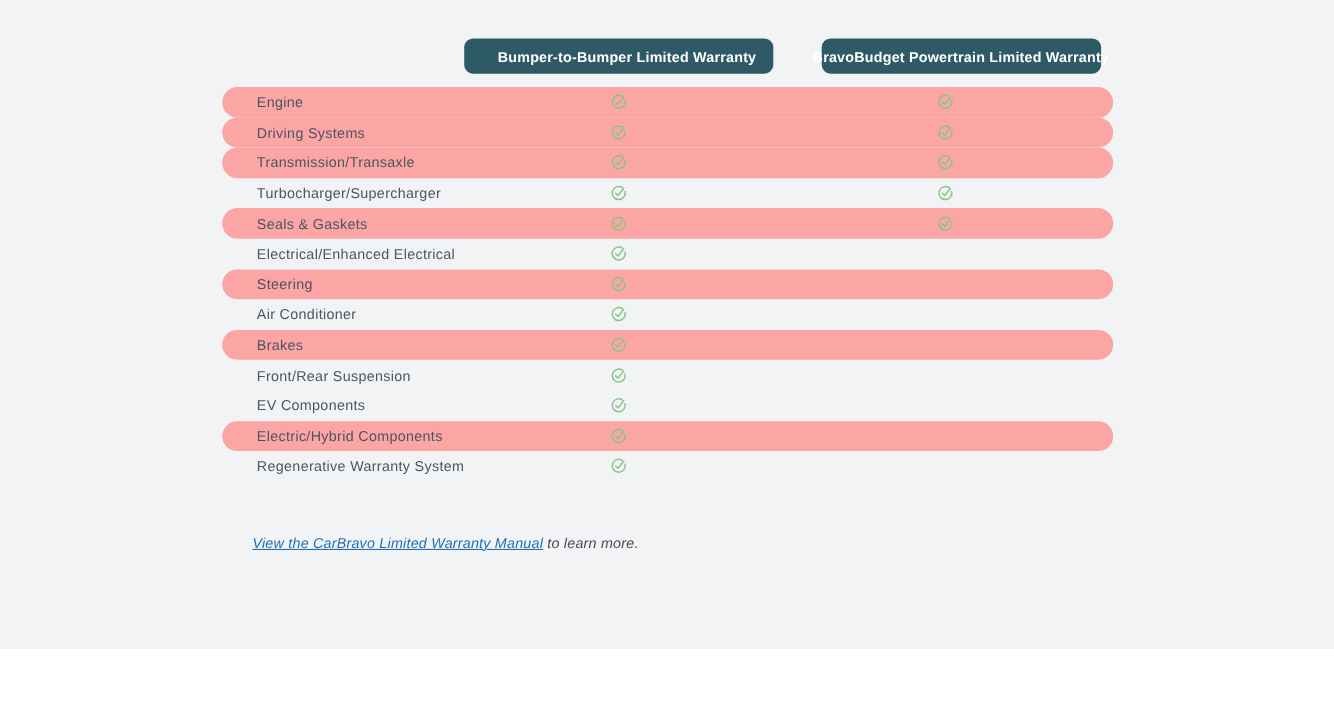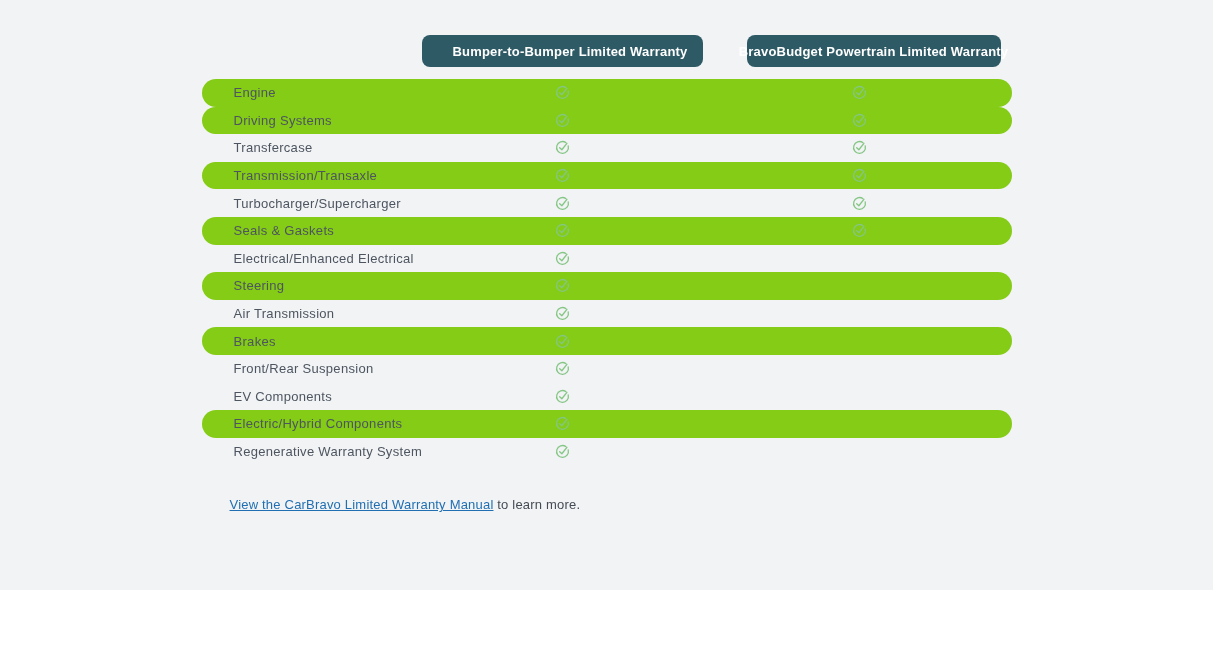--- a/index.html
+++ b/index.html
@@ -43,44 +43,45 @@
     cursor: pointer;
     white-space: nowrap;
   }
   .col-header.c1 { grid-column: 2; padding-left: 16px; }
   .col-header.c2 { grid-column: 4; margin-left: 28px; }
   .rows { margin-top: 12px; }
   .row {
     height: 27.6px;
     border-radius: 14px;
   }
-  .row.striped { background: #84cc16; }
+  .row.striped { background: #fca5a5; }
   .row-label {
     grid-column: 1;
     padding-left: 32px;
     font-size: 13px;
     color: #4d5560;
     letter-spacing: 0.3px;
     white-space: nowrap;
   }
   .row-cell {
     display: flex;
     align-items: center;
     justify-content: center;
     height: 100%;
   }
   .row-cell.c1 { grid-column: 2; }
   .row-cell.c2 { grid-column: 4; }
   .check { display: inline-flex; width: 15px; height: 15px; }
   .footer-note {
-    margin-top: 32px;
+    margin-top: 48px;
     padding-left: 28px;
     font-size: 13px;
     color: #454b54;
     letter-spacing: 0.2px;
+    font-style: italic;
   }
   .footer-note a {
     color: #1f6fb2;
     font-weight: 500;
     text-decoration: underline;
     cursor: pointer;
   }
 </style>
 </head>
 <body>
@@ -125,39 +126,20 @@
           </div>
           <div class="row-cell c2">
             <span class="check">
               <svg viewBox="0 0 16 16" width="15" height="15">
                 <path d="M14.1 6.4 A6.3 6.3 0 1 1 11.6 2.8" fill="none" stroke="#85c685" stroke-width="1.4" stroke-linecap="round"></path>
                 <path d="M5 8.2 L7.3 10.4 L12.7 3.6" fill="none" stroke="#85c685" stroke-width="1.4" stroke-linecap="round" stroke-linejoin="round"></path>
               </svg>
             </span>
           </div>
         </div>
-        <div class="grid row">
-          <div class="row-label">Transfercase</div>
-          <div class="row-cell c1">
-            <span class="check">
-              <svg viewBox="0 0 16 16" width="15" height="15">
-                <path d="M14.1 6.4 A6.3 6.3 0 1 1 11.6 2.8" fill="none" stroke="#85c685" stroke-width="1.4" stroke-linecap="round"></path>
-                <path d="M5 8.2 L7.3 10.4 L12.7 3.6" fill="none" stroke="#85c685" stroke-width="1.4" stroke-linecap="round" stroke-linejoin="round"></path>
-              </svg>
-            </span>
-          </div>
-          <div class="row-cell c2">
-            <span class="check">
-              <svg viewBox="0 0 16 16" width="15" height="15">
-                <path d="M14.1 6.4 A6.3 6.3 0 1 1 11.6 2.8" fill="none" stroke="#85c685" stroke-width="1.4" stroke-linecap="round"></path>
-                <path d="M5 8.2 L7.3 10.4 L12.7 3.6" fill="none" stroke="#85c685" stroke-width="1.4" stroke-linecap="round" stroke-linejoin="round"></path>
-              </svg>
-            </span>
-          </div>
-        </div>
         <div class="grid row striped">
           <div class="row-label">Transmission/Transaxle</div>
           <div class="row-cell c1">
             <span class="check">
               <svg viewBox="0 0 16 16" width="15" height="15">
                 <path d="M14.1 6.4 A6.3 6.3 0 1 1 11.6 2.8" fill="none" stroke="#85c685" stroke-width="1.4" stroke-linecap="round"></path>
                 <path d="M5 8.2 L7.3 10.4 L12.7 3.6" fill="none" stroke="#85c685" stroke-width="1.4" stroke-linecap="round" stroke-linejoin="round"></path>
               </svg>
             </span>
           </div>
@@ -226,21 +208,21 @@
             <span class="check">
               <svg viewBox="0 0 16 16" width="15" height="15">
                 <path d="M14.1 6.4 A6.3 6.3 0 1 1 11.6 2.8" fill="none" stroke="#85c685" stroke-width="1.4" stroke-linecap="round"></path>
                 <path d="M5 8.2 L7.3 10.4 L12.7 3.6" fill="none" stroke="#85c685" stroke-width="1.4" stroke-linecap="round" stroke-linejoin="round"></path>
               </svg>
             </span>
           </div>
           <div class="row-cell c2"></div>
         </div>
         <div class="grid row">
-          <div class="row-label">Air Transmission</div>
+          <div class="row-label">Air Conditioner</div>
           <div class="row-cell c1">
             <span class="check">
               <svg viewBox="0 0 16 16" width="15" height="15">
                 <path d="M14.1 6.4 A6.3 6.3 0 1 1 11.6 2.8" fill="none" stroke="#85c685" stroke-width="1.4" stroke-linecap="round"></path>
                 <path d="M5 8.2 L7.3 10.4 L12.7 3.6" fill="none" stroke="#85c685" stroke-width="1.4" stroke-linecap="round" stroke-linejoin="round"></path>
               </svg>
             </span>
           </div>
           <div class="row-cell c2"></div>
         </div>

